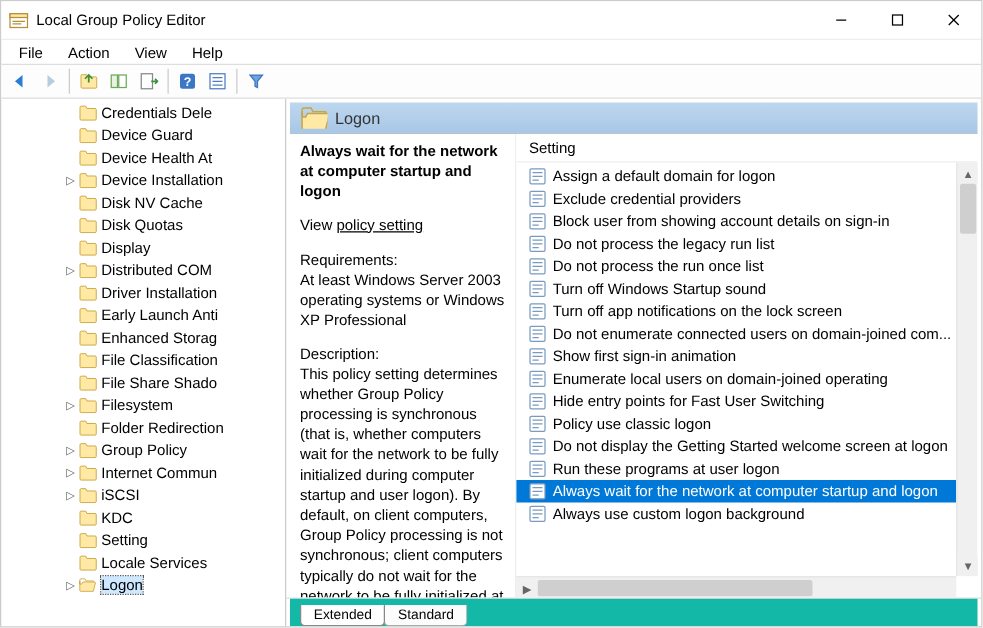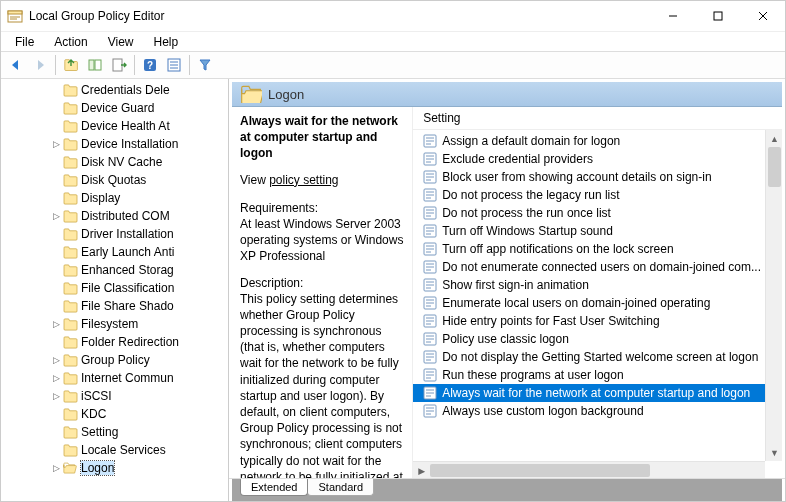--- a/index.html
+++ b/index.html
@@ -185,23 +185,23 @@
     height: 17px;
     background: #f0f0f0;
     border-top: 1px solid #e4e4e4;
     position: relative;
     margin-right: 17px;
   }
   
   .tabs-row {
     height: 22px;
     display: flex;
-    align-items: flex-start;
+    align-items: flex-end;
     padding-left: 8px;
-    background: #a3a3a3;
+    background: #14b8a6;
     margin: 0 3px;
   }
   .tab {
     padding: 2px 10px;
     border: 1px solid #aaa;
     border-top: none;
     border-radius: 0 0 4px 4px;
     background: #fcfcfc;
     margin-right: -1px;
     font-size: 11px;

